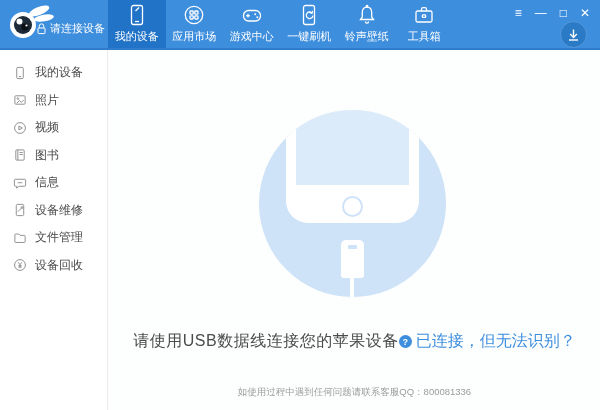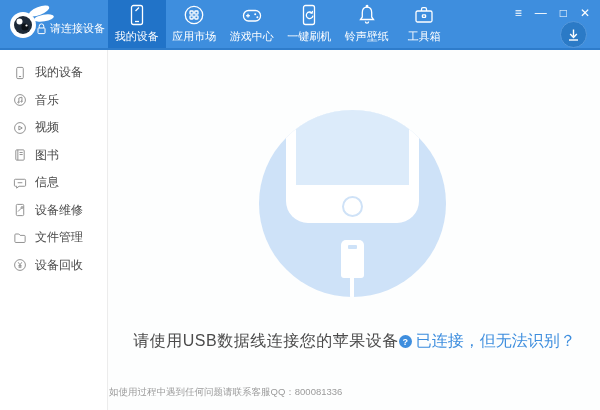--- a/index.html
+++ b/index.html
@@ -34,21 +34,21 @@
   .home-btn { position:absolute; left:56px; top:128px; width:21px; height:21px; border:2px solid #cfe2f7; border-radius:50%; }
   .connector { position:absolute; left:82px; top:130px; width:23px; height:38px; background:#ffffff; border-radius:5px 5px 3px 3px; }
   .connector-slot { position:absolute; left:7px; top:5px; width:9px; height:4px; background:#cee2f8; border-radius:1px; }
   .cable { position:absolute; left:91px; top:168px; width:4px; height:20px; background:#ffffff; }
 
   .message { position:absolute; top:281px; left:0; right:0; display:flex; align-items:center; justify-content:center; }
   .msg-text { font-size:16px; color:#4b4b4b; letter-spacing:0.5px; }
   .help { display:flex; align-items:center; gap:4px; cursor:pointer; }
   .help-icon { width:13px; height:13px; border-radius:50%; background:#3e8ede; color:#fff; font-size:9px; font-weight:bold; display:flex; align-items:center; justify-content:center; }
   .help-text { font-size:16px; color:#3e8ede; }
-  .footer-note { position:absolute; top:336px; left:0; right:0; text-align:left; font-size:9.5px; color:#9b9b9b; }
+  .footer-note { position:absolute; top:336px; left:0; right:0; text-align:center; font-size:9.5px; color:#9b9b9b; }
 </style>
 </head>
 <body>
 
 <div class="window">
 
   <div class="topbar">
 
     <svg class="logo" viewBox="0 0 60 46">
       <ellipse cx="34" cy="9" rx="11" ry="4" fill="#ffffff" transform="rotate(-22 34 9)"></ellipse>
@@ -149,30 +149,29 @@
 
     <div class="side-item">
       <svg viewBox="0 0 15 15" fill="none" stroke="currentColor" stroke-width="1">
         <rect x="4" y="1.5" width="7" height="12" rx="1.2"></rect>
         <line x1="6.3" y1="11.3" x2="8.7" y2="11.3"></line>
       </svg>
       <span>我的设备</span>
     </div>
 
 
-
-    <div class="side-item">
-      <svg viewBox="0 0 15 15" fill="none" stroke="currentColor" stroke-width="1">
-        <circle cx="7.5" cy="7.5" r="5.8"></circle>
-        <path d="M6.3 10 V5.4 l3.3 -0.9 V9.1"></path>
-        <circle cx="5.8" cy="10" r="0.7"></circle>
-        <circle cx="9.1" cy="9.1" r="0.7"></circle>
-      </svg>
-      <span>音乐</span>
-    </div>
+    <div class="side-item">
+      <svg viewBox="0 0 15 15" fill="none" stroke="currentColor" stroke-width="1">
+        <rect x="2" y="3" width="11" height="9" rx="1"></rect>
+        <circle cx="5.3" cy="6" r="0.9"></circle>
+        <path d="M4 11 l3 -3 2 2 2.5 -2.5"></path>
+      </svg>
+      <span>照片</span>
+    </div>
+
 
     <div class="side-item">
       <svg viewBox="0 0 15 15" fill="none" stroke="currentColor" stroke-width="1">
         <circle cx="7.5" cy="7.5" r="5.8"></circle>
         <path d="M6.3 5.4 l3.6 2.1 -3.6 2.1 z"></path>
       </svg>
       <span>视频</span>
     </div>
 
     <div class="side-item">

